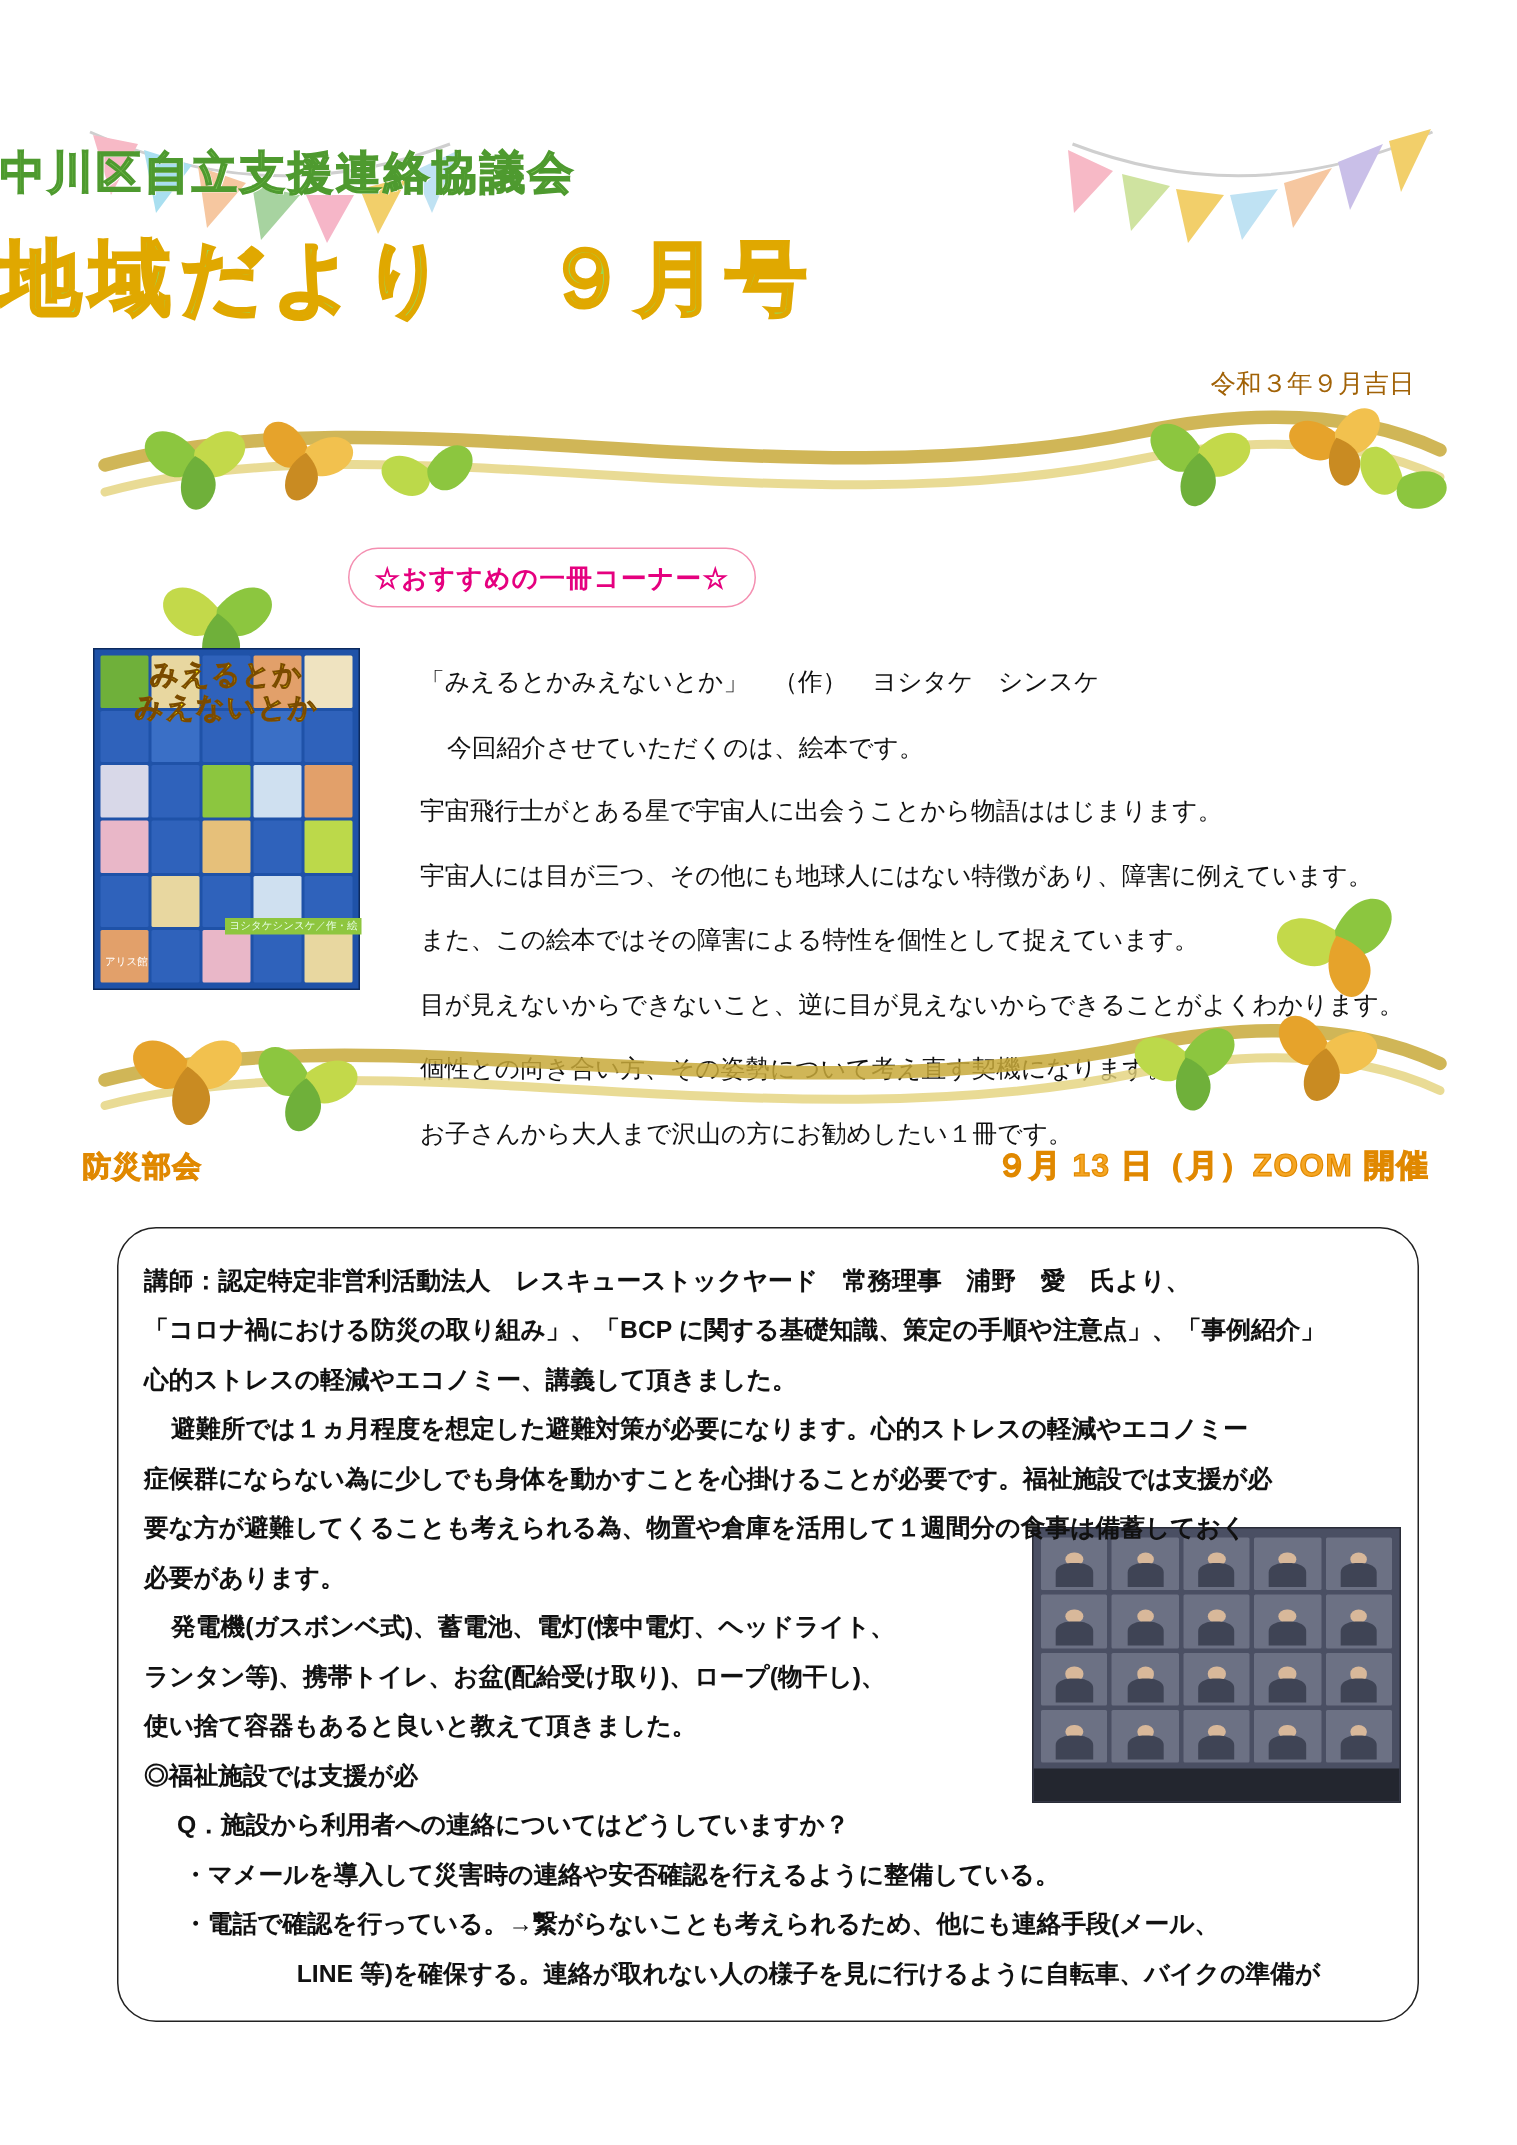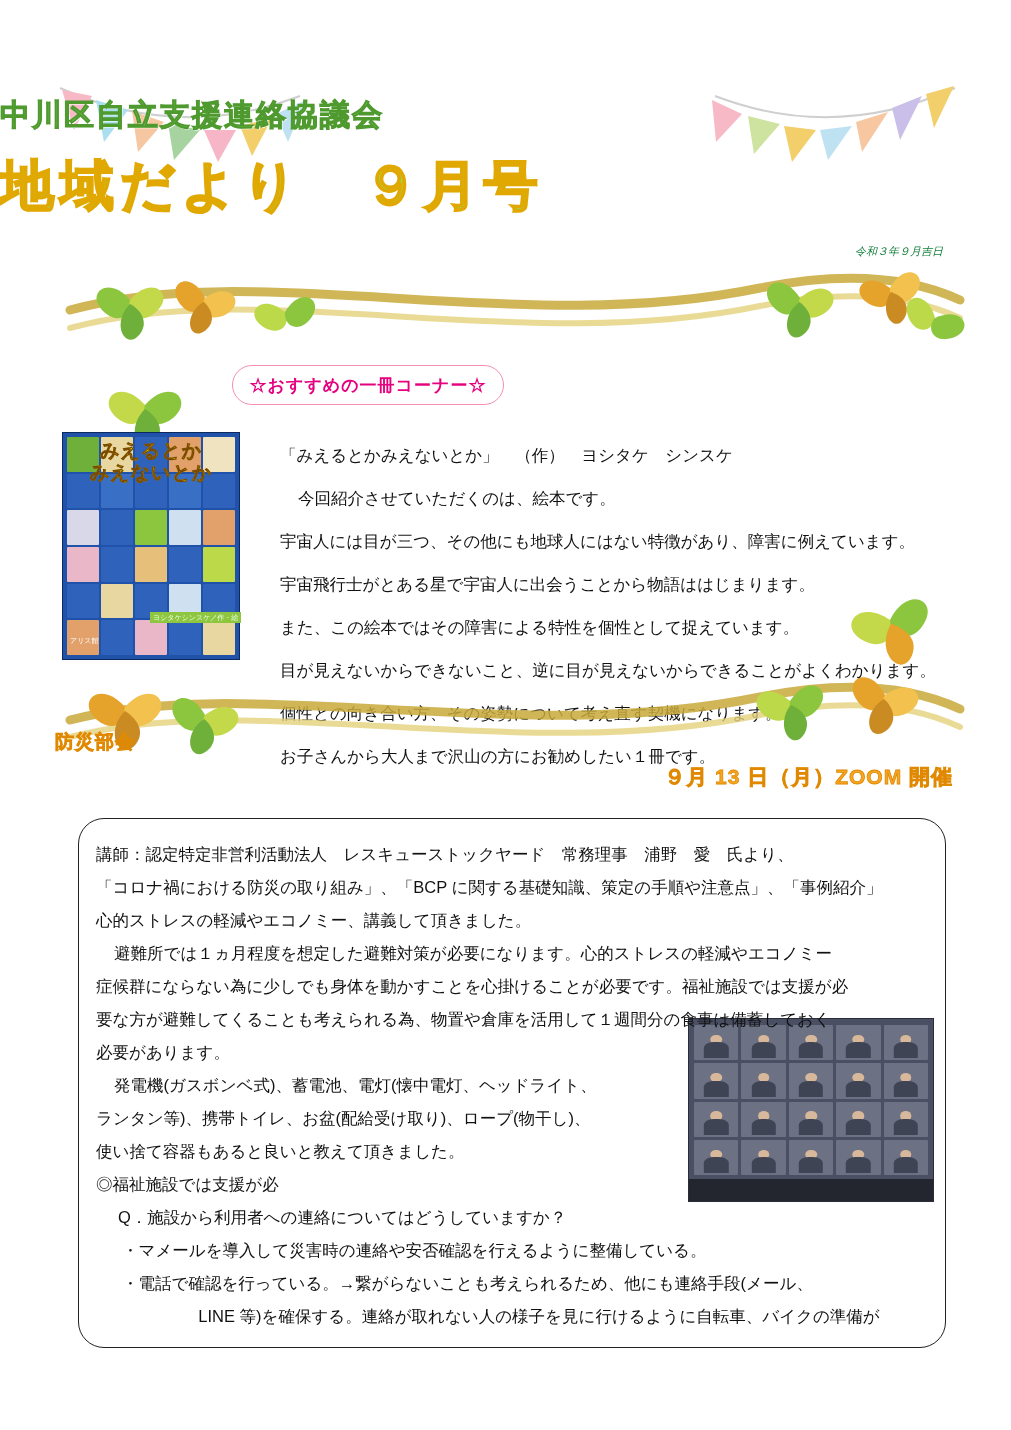--- a/index.html
+++ b/index.html
@@ -47,23 +47,22 @@
     font-weight: bold;
     letter-spacing: 6px;
     color: #9ad94f;
     -webkit-text-stroke: 2px #e0a800;
     text-shadow: 2px 2px 0 #ffffff;
   }
   .issue-date {
     position: absolute;
     top: 244px;
     right: 68px;
-    font-size: 11px;
-    color: #15803d;
-    font-style: italic;
+    font-size: 17px;
+    color: #a16207;
   }
 
   
   .ribbon {
     position: absolute;
     left: 0;
     width: 1011px;
     height: 130px;
     pointer-events: none;
   }
@@ -154,21 +153,21 @@
     font-size: 16.5px;
     line-height: 31px;
     color: #111;
   }
   .book-desc p { margin: 12px; white-space: nowrap; }
   .book-desc p.indent1 { text-indent: 18px; font-family: Liberation Serif, serif; }
 
   
   .section-head-left {
     position: absolute;
-    top: 729px;
+    top: 765px;
     left: 55px;
     font-size: 19px;
     font-weight: bold;
     color: #f5a623;
     -webkit-text-stroke: 0.7px #e08800;
     letter-spacing: 1px;
   }
   .section-head-right {
     position: absolute;
     top: 763px;
@@ -193,20 +192,21 @@
     background: #ffffff;
   }
   .body-text {
     position: absolute;
     top: 838px;
     left: 96px;
     width: 832px;
     font-size: 16.5px;
     line-height: 33px;
     color: #111;
+    font-weight: bold;
   }
   .body-text p { margin: 0; }
   .body-text p.ind { text-indent: 18px; }
   .body-text p.bullet { padding-left: 38px; text-indent: -12px; }
   .body-text p.q { padding-left: 22px; }
   .body-text p.cont { padding-left: 54px; text-align: center; }
   .wrap-right { width: 560px; }
 
   
   .zoom-photo {
@@ -397,22 +397,22 @@
 <div class="book-title-text">
   <span>みえるとか</span><br>
   <span>みえないとか</span>
 </div>
 <div class="book-credit">ヨシタケシンスケ／作・絵</div>
 <div class="book-pub">アリス館</div>
 
 <div class="book-desc">
   <p>「みえるとかみえないとか」　（作）　ヨシタケ　シンスケ</p>
   <p class="indent1">今回紹介させていただくのは、絵本です。</p>
+  <p>宇宙飛行士がとある星で宇宙人に出会うことから物語ははじまります。</p>
   <p>宇宙人には目が三つ、その他にも地球人にはない特徴があり、障害に例えています。</p>
-  <p>宇宙飛行士がとある星で宇宙人に出会うことから物語ははじまります。</p>
   <p>また、この絵本ではその障害による特性を個性として捉えています。</p>
   <p>目が見えないからできないこと、逆に目が見えないからできることがよくわかります。</p>
   <p>個性との向き合い方、その姿勢について考え直す契機になります。</p>
   <p>お子さんから大人まで沢山の方にお勧めしたい１冊です。</p>
 </div>
 
 <div class="ribbon ribbon-2">
   <svg width="1011" height="130" viewBox="0 0 1011 130">
     <path d="M70 75 C 250 28, 520 102, 760 52 C 870 30, 930 50, 960 64" stroke="#c8a93a" stroke-width="9" fill="none" stroke-linecap="round" opacity="0.85"></path>
     <path d="M70 92 C 250 44, 520 120, 760 70 C 870 48, 930 68, 960 82" stroke="#e3d27a" stroke-width="6" fill="none" stroke-linecap="round" opacity="0.8"></path>

